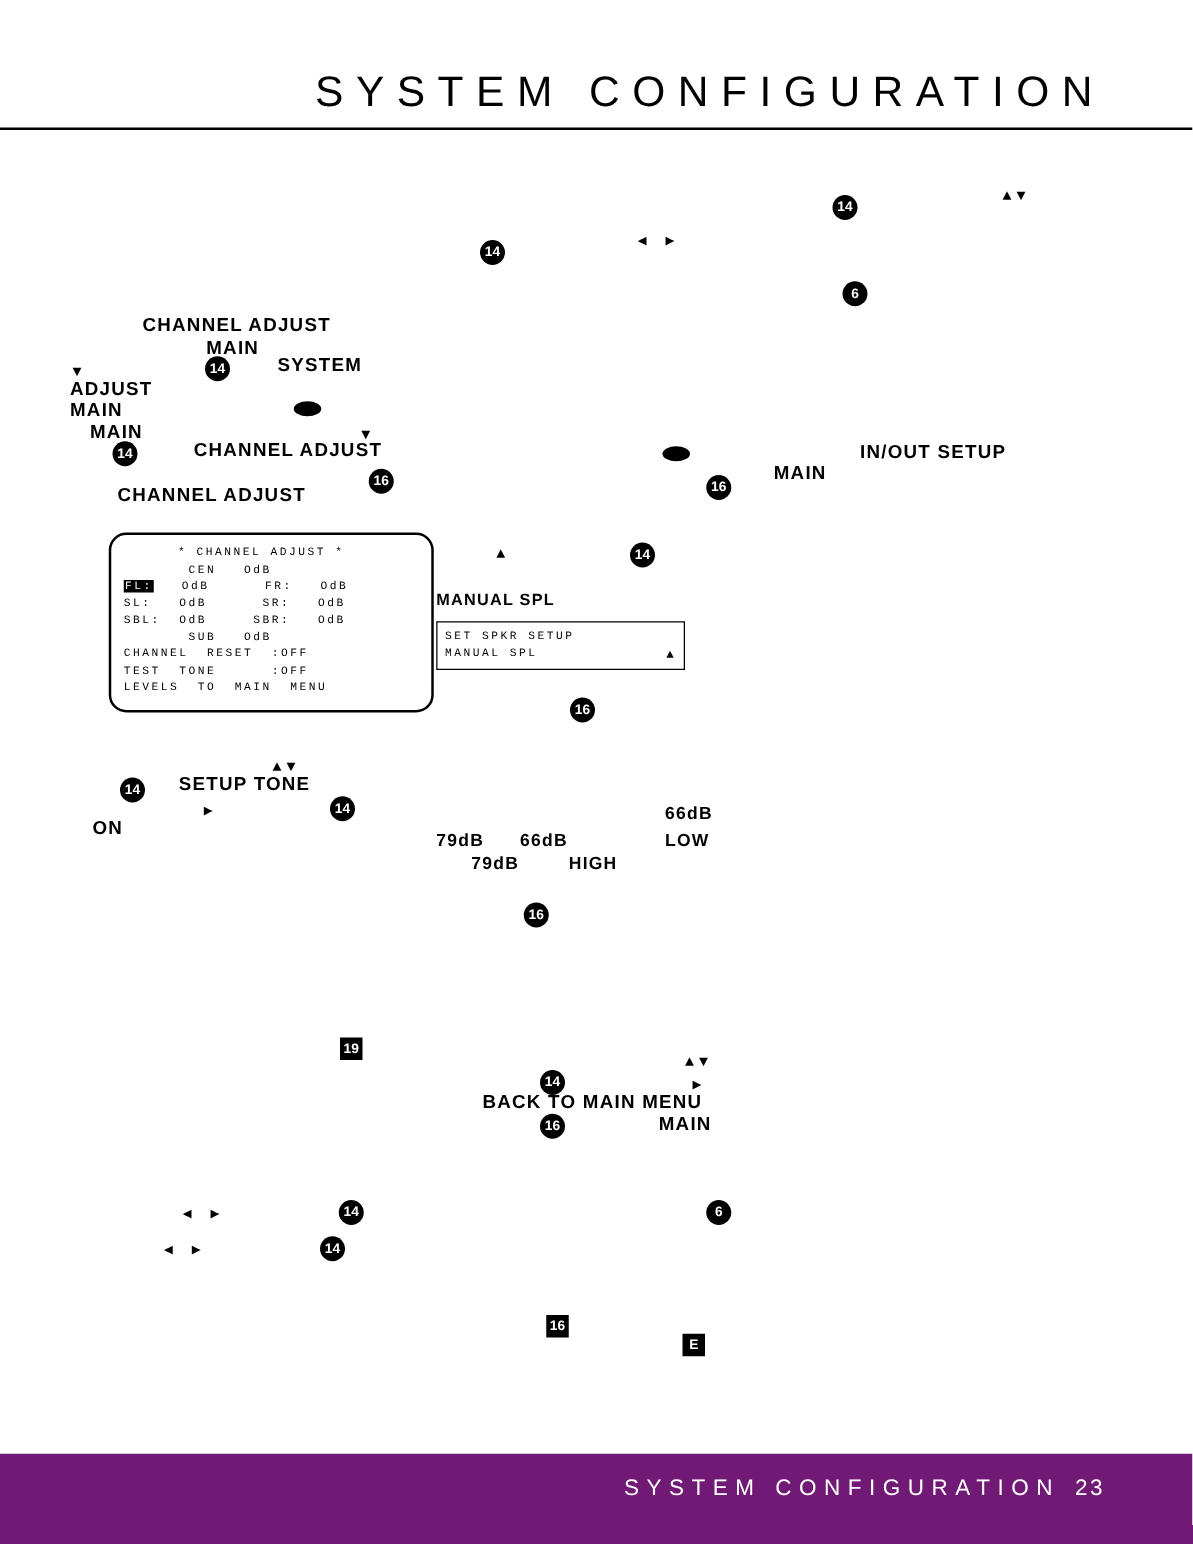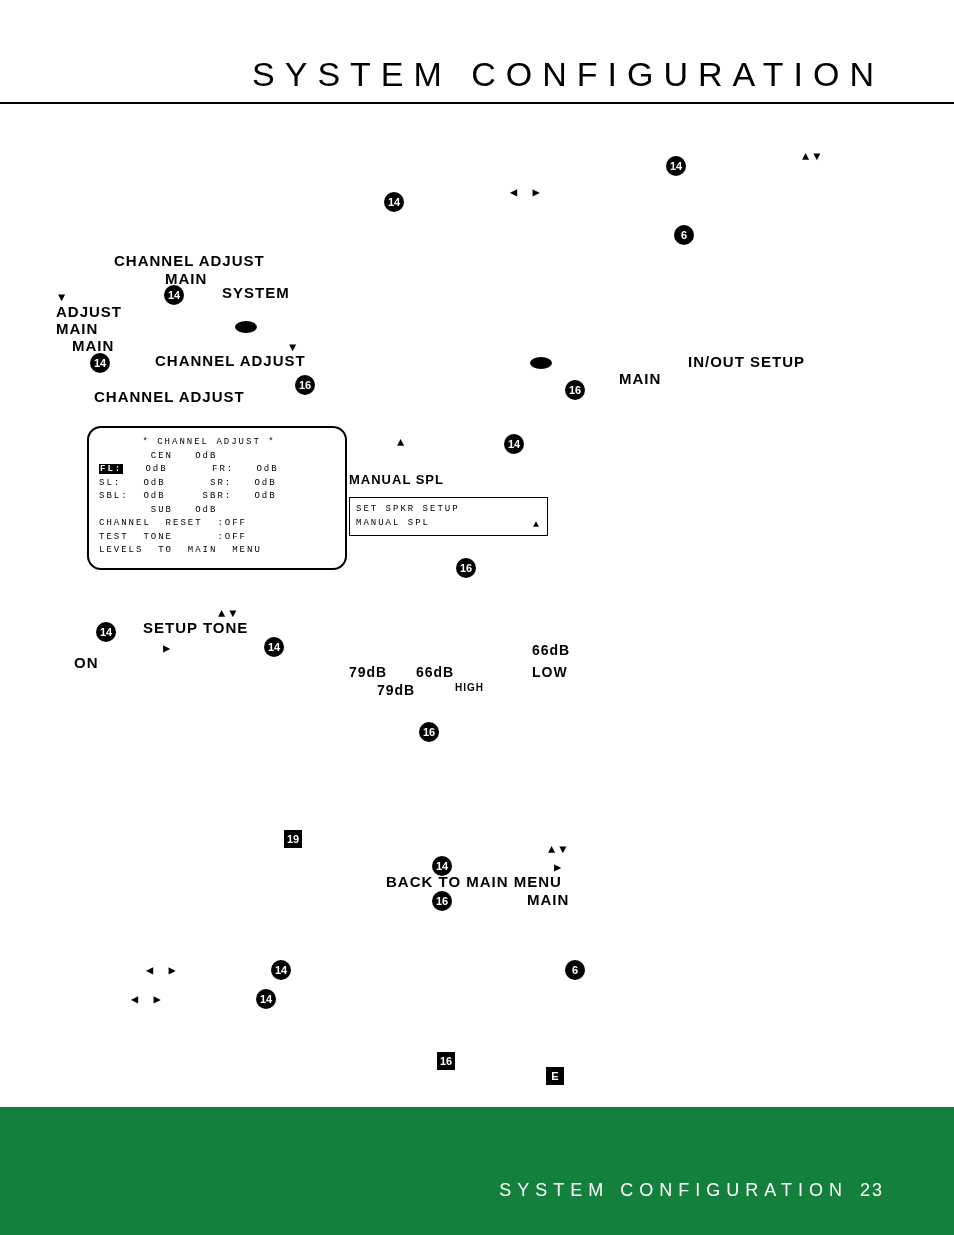--- a/index.html
+++ b/index.html
@@ -66,21 +66,21 @@
     border-radius: 14px;
     padding: 8px 26px 10px 10px;
     font-family: "Courier New", monospace;
     font-size: 9px;
     letter-spacing: 2px;
     line-height: 1.5;
     margin-left: 27px;
   }
   .fig6 .title { text-align: center; }
   .fig6 .row { white-space: pre; }
-  .fig6 .inv { background:#000; color:#fff; padding:0 1px;font-weight:bold; }
+  .fig6 .inv { background:#000; color:#fff; padding:0 1px; }
 
   
   .splbox {
     top: 497px; left: 349px;
     width: 185px;
     border: 1px solid #000;
     padding: 4px 6px 4px 6px;
     font-family: "Courier New", monospace;
     font-size: 9px;
     letter-spacing: 2px;
@@ -93,22 +93,22 @@
     bottom: 2px;
     font-size: 10px;
   }
 
   
   .footer {
     position: absolute;
     left: 0;
     bottom: 0;
     width: 954px;
-    height: 128px;
-    background: #15803d;
+    height: 72px;
+    background: #701a75;
     color: #fff;
     text-decoration: underline;
   }
   .footer-text {
     position: absolute;
     right: 70px;
     bottom: 34px;
     font-family: "Helvetica Neue", Arial, sans-serif;
     font-weight: 300;
     letter-spacing: 6px;
@@ -189,25 +189,25 @@
 <span class="abs lbl mono" style="top:619px; left:143px;">SETUP TONE</span>
 <span class="abs tri" style="top:641px; left:163px;">▶</span>
 <span class="abs circled c-small" style="top:637px; left:264px;">14</span>
 <span class="abs lbl mono" style="top:654px; left:74px;">ON</span>
 
 <span class="abs lbl mono" style="top:642px; left:532px; font-size:14px;">66dB</span>
 <span class="abs lbl mono" style="top:664px; left:349px; font-size:14px;">79dB</span>
 <span class="abs lbl mono" style="top:664px; left:416px; font-size:14px;">66dB</span>
 <span class="abs lbl mono" style="top:664px; left:532px; font-size:14px;">LOW</span>
 <span class="abs lbl mono" style="top:682px; left:377px; font-size:14px;">79dB</span>
-<span class="abs lbl mono" style="top:682px; left:455px; font-size:10px;">HIGH</span>
+<span class="abs lbl mono" style="top:682px; left:455px; font-size:14px;">HIGH</span>
 
 <span class="abs circled c-small" style="top:722px; left:419px;">16</span>
 
-<span class="abs boxed b-small" style="top:830px; left:284px;">19</span>
+<span class="abs boxed b-small" style="top:830px; left:272px;">19</span>
 
 <span class="abs tri" style="top:843px; left:548px; letter-spacing:4px;">▲▼</span>
 <span class="abs circled c-small" style="top:856px; left:432px;">14</span>
 <span class="abs tri" style="top:860px; left:554px;">▶</span>
 <span class="abs lbl mono" style="top:873px; left:386px;">BACK TO MAIN MENU</span>
 <span class="abs circled c-small" style="top:891px; left:432px;">16</span>
 <span class="abs lbl mono" style="top:891px; left:527px;">MAIN</span>
 
 <span class="abs tri" style="top:963px; left:146px; letter-spacing:4px;">◀ ▶</span>
 <span class="abs circled c-small" style="top:960px; left:271px;">14</span>

